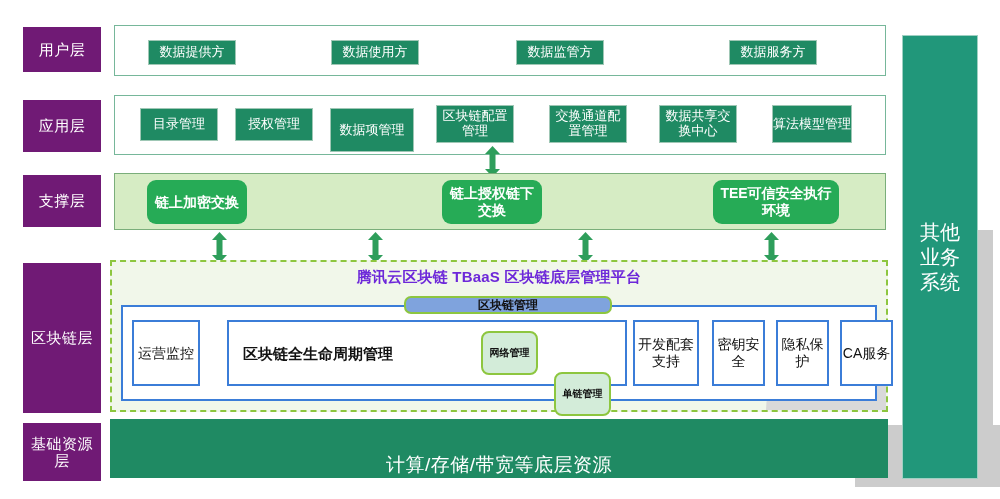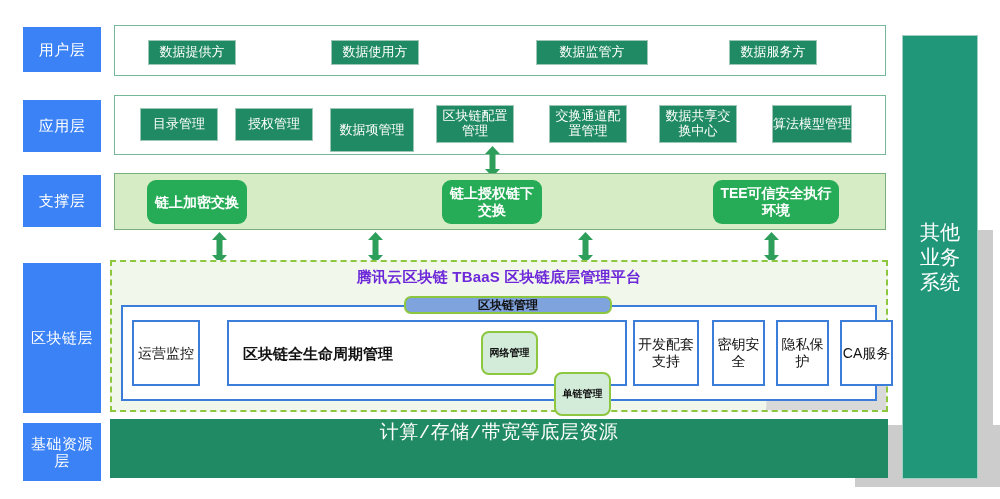--- a/index.html
+++ b/index.html
@@ -9,21 +9,21 @@
     font-family: "Liberation Sans", "DejaVu Sans", sans-serif;
     overflow: hidden;
   }
   #canvas { position: relative; width: 1000px; height: 499px; background:#fff; }
 
   
   .abs { position: absolute; }
 
   
   .layer-label {
-    background: #3b82f6;
+    background: #701a75;
     color: #ffffff;
     display: flex; align-items: center; justify-content: center;
     text-align: center;
     font-size: 15px;
     line-height: 1.15;
     letter-spacing: .5px;
   }
 
   
   .row-outline {
@@ -124,26 +124,25 @@
     color: #111111;
     font-size: 15px;
     font-weight: bold;
     white-space: nowrap;
   }
 
   
   .resource-bar {
     background: #1f8a63;
     color: #ffffff;
-    display: flex; align-items: flex-start; justify-content: center;
+    display: flex; align-items: flex-end; justify-content: center;
     font-size: 19px;
     font-weight: 500;
     letter-spacing: .5px;
     z-index: 2;
-    font-family: Liberation Mono, monospace;
   }
 
   
   .side-panel {
     background: #21977a;
     border: 1px solid #9fd0c3;
     color: #ffffff;
     display: flex; align-items: center; justify-content: center;
     text-align: center;
     font-size: 20px;
@@ -194,21 +193,21 @@
   </div>
 
   <div class="abs row-outline" style="left:114px; top:25px; width:772px; height:51px;"></div>
 
   <div class="abs chip-dark" style="left:148px; top:40px; width:88px; height:25px;">
     <span>数据提供方</span>
   </div>
   <div class="abs chip-dark" style="left:331px; top:40px; width:88px; height:25px;">
     <span>数据使用方</span>
   </div>
-  <div class="abs chip-dark" style="left:536px; top:40px; width:112px; height:25px;align-items:center;">
+  <div class="abs chip-dark" style="left:516px; top:40px; width:88px; height:25px;align-items:center;">
     <span>数据监管方</span>
   </div>
   <div class="abs chip-dark" style="left:729px; top:40px; width:88px; height:25px;">
     <span>数据服务方</span>
   </div>
 
   <div class="abs row-outline" style="left:114px; top:95px; width:772px; height:60px;"></div>
 
   <div class="abs chip-dark" style="left:140px; top:108px; width:78px; height:33px;">
     <span>目录管理</span>

